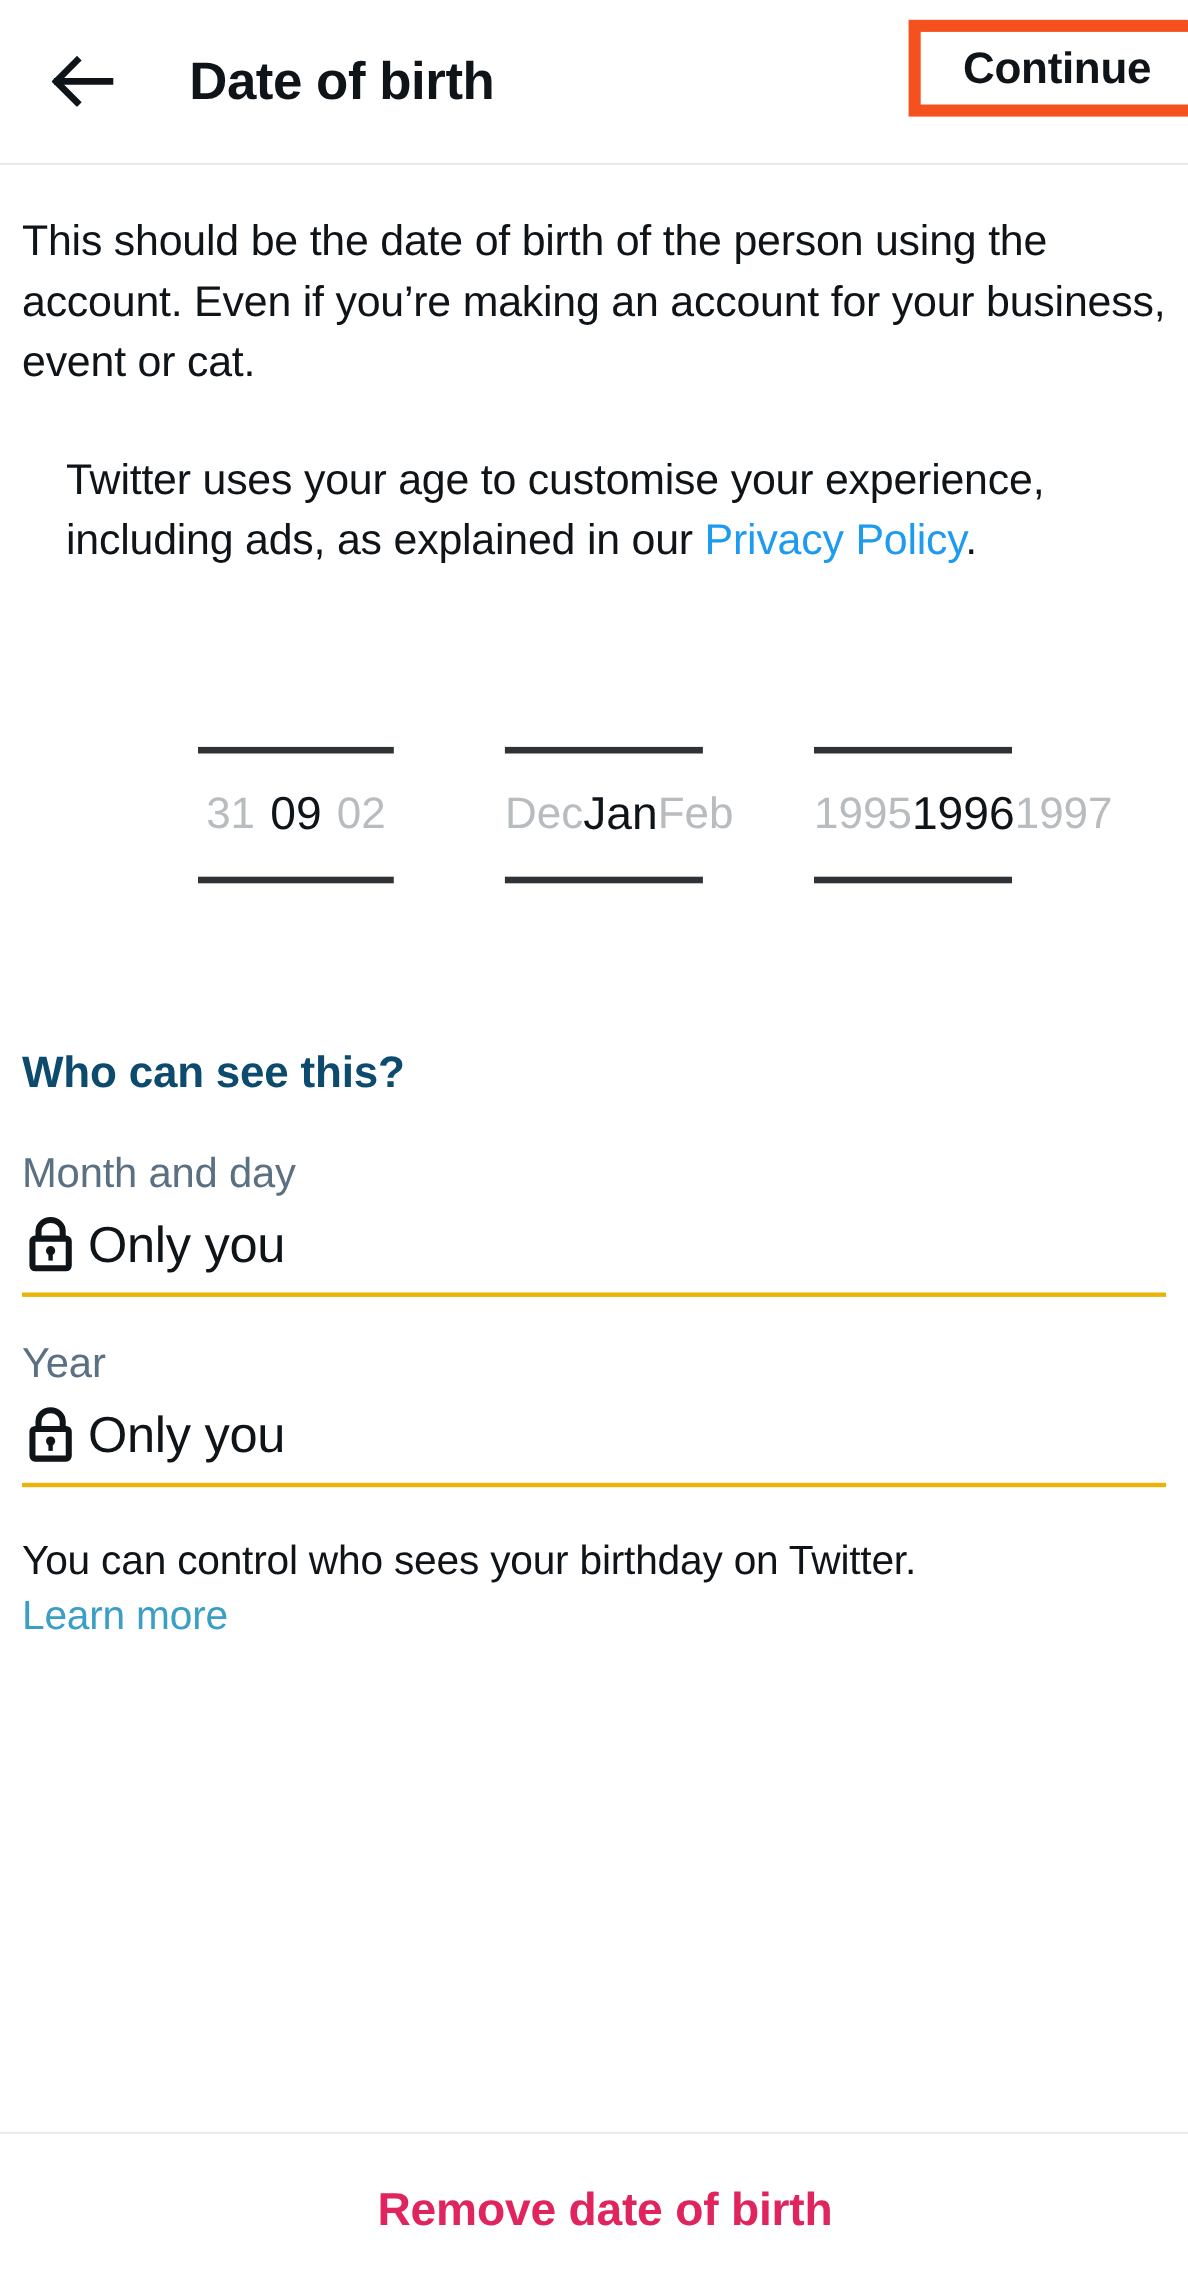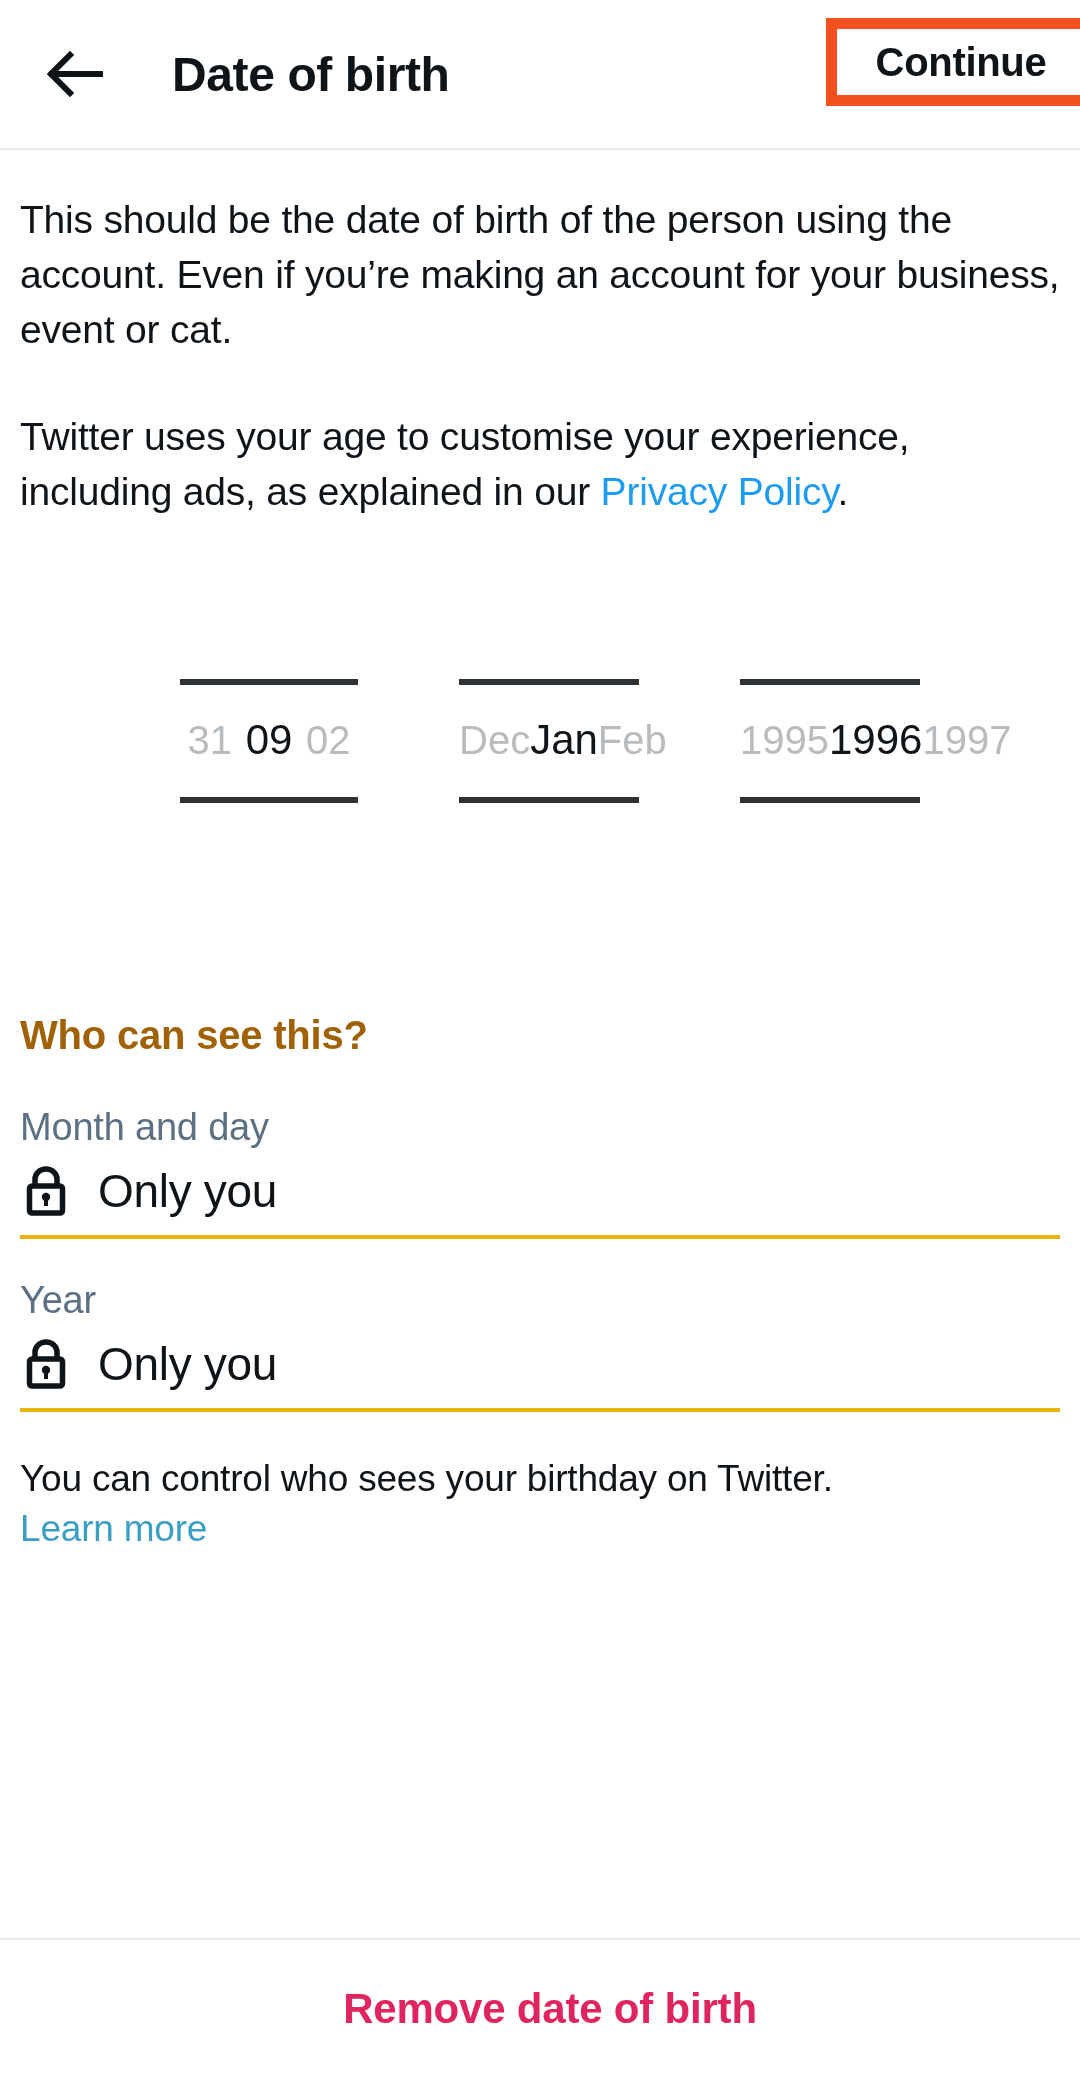--- a/index.html
+++ b/index.html
@@ -86,21 +86,21 @@
   
   .content { padding: 0 20px; }
 
   .para {
     font-size: 39px;
     line-height: 55px;
     color: #0f1419;
     letter-spacing: -0.2px;
   }
   .para.first { margin-top: 42px; }
-  .para.second { margin-top: 52px; }
+  .para.second { margin-top: 52px; margin-left: 40px; }
 
   .link { color: #1d9bf0; text-decoration: none; }
 
   
   .picker {
     margin-top: 56px;
     position: relative;
     height: 330px;
     padding: 0 140px 0 160px;
     display: flex;
@@ -139,45 +139,45 @@
     left: 0;
     right: 0;
     height: 6px;
     background: #2f3336;
   }
   .rail.top { top: 104px; }
   .rail.bottom { top: 222px; }
 
   
   .who-title {
-    margin-top: 108px;
+    margin-top: 48px;
     font-size: 40px;
     font-weight: bold;
-    color: #a16207;
+    color: #0c4a6e;
     letter-spacing: -0.2px;
   }
 
   .vis-row {
     margin-top: 48px;
     border-bottom: 4px solid #eab308;
     padding-bottom: 16px;
     cursor: pointer;
   }
   .vis-row + .vis-row { margin-top: 40px; }
 
   .vis-label {
     font-size: 38px;
     color: #5b7083;
     letter-spacing: -0.2px;
   }
   .vis-value {
     margin-top: 14px;
     display: flex;
     align-items: center;
-    gap: 26px;
+    gap: 8px;
   }
   .lock-icon {
     width: 52px;
     height: 56px;
     display: flex;
     align-items: center;
     justify-content: center;
     flex: 0 0 auto;
   }
   .vis-value-text {

